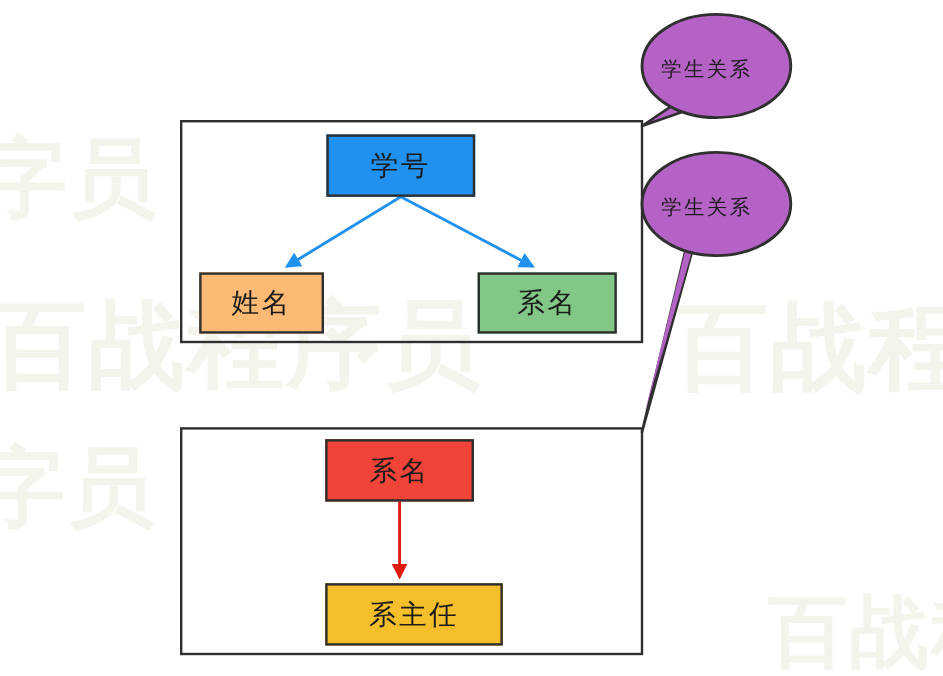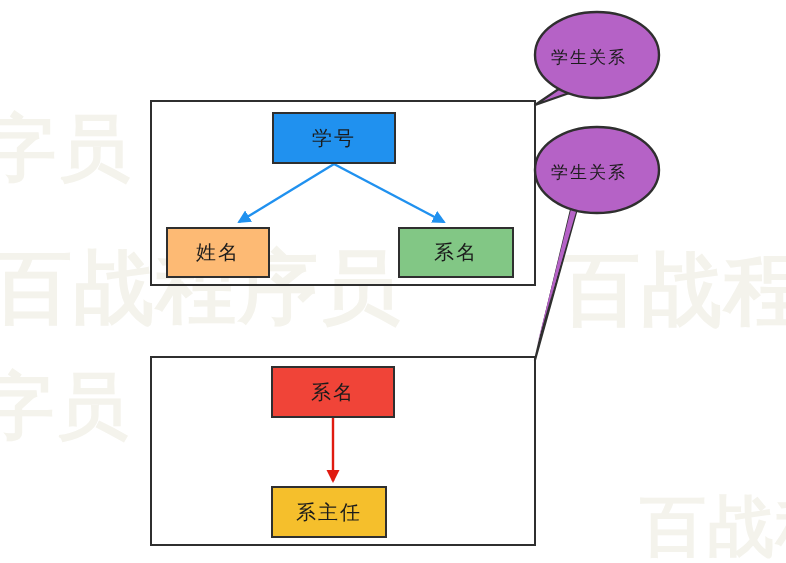--- a/index.html
+++ b/index.html
@@ -46,30 +46,30 @@
   #frame-department { left: 150px; top: 356px; width: 386px; height: 190px; }
 
   
   .node {
     position: absolute;
     box-sizing: border-box;
     border: 2px solid #2f2f2f;
     display: flex;
     align-items: center;
     justify-content: center;
-    font-size: 20px;
+    font-size: 23px;
     color: #1b1b1b;
     letter-spacing: 2px;
     font-family: "DejaVu Sans", "Liberation Sans", sans-serif;
   }
   #node-sid       { left: 272px; top: 112px; width: 124px; height: 52px; background: #2091ef; }
   #node-sname     { left: 166px; top: 227px; width: 104px; height: 51px; background: #fdba74; }
   #node-deptname1 { left: 398px; top: 227px; width: 116px; height: 51px; background: #82c785; }
   #node-deptname2 { left: 271px; top: 366px; width: 124px; height: 52px; background: #f04438; }
-  #node-deptchief { left: 271px; top: 486px; width: 116px; height: 52px; background: #f5bf2c; font-family: Liberation Serif, serif; }
+  #node-deptchief { left: 271px; top: 486px; width: 148px; height: 52px; background: #f5bf2c; font-family: Liberation Serif, serif; }
 
   
   #edges {
     position: absolute;
     left: 0; top: 0;
     width: 786px;
     height: 563px;
     pointer-events: none;
   }
 

